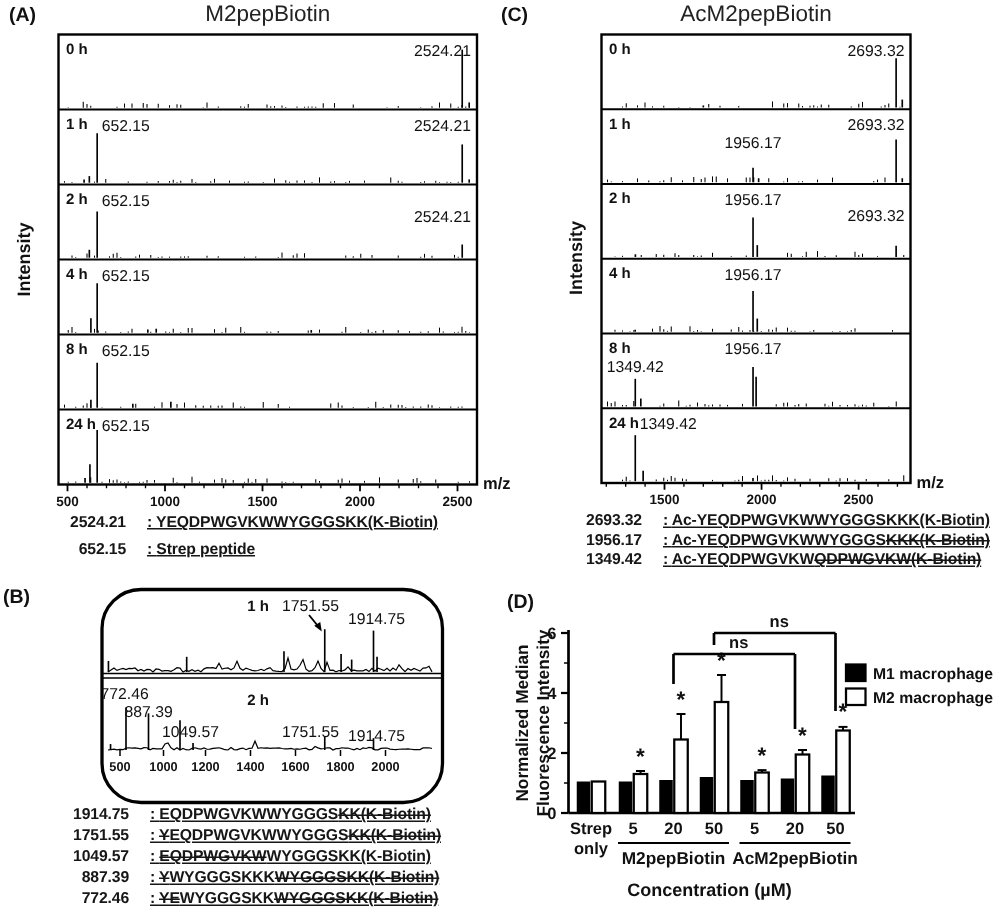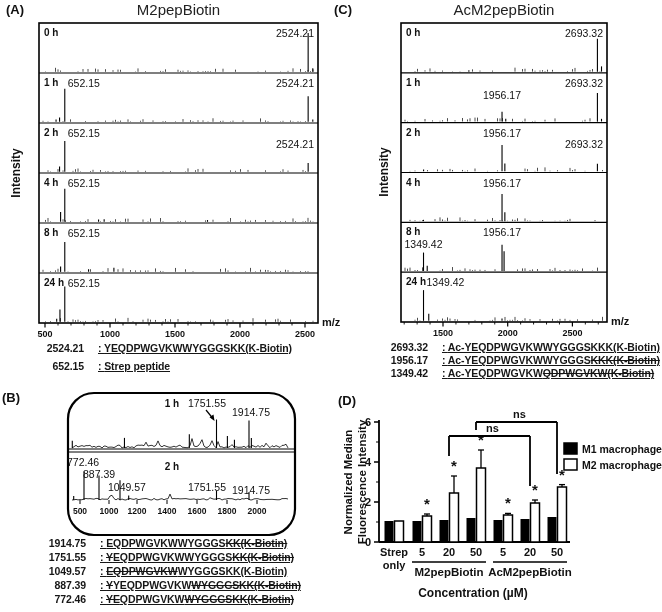--- a/index.html
+++ b/index.html
@@ -759,20 +759,20 @@
       <div class="legrow">
         <span class="legval">1751.55</span>
         <span class="legtxt"><span>: </span><span class="st">Y</span><span>EQDPWGVKWWYGGGS</span><span class="st">KK(K-Biotin)</span></span>
       </div>
       <div class="legrow">
         <span class="legval">1049.57</span>
         <span class="legtxt"><span>: </span><span class="st">EQDPWGVKW</span><span>WYGGGSKK(K-Biotin)</span></span>
       </div>
       <div class="legrow">
         <span class="legval">887.39</span>
-        <span class="legtxt"><span>: </span><span class="st">Y</span><span>YEQDPWGVKW</span><span class="st">WYGGGSKK(K-Biotin)</span></span>
+        <span class="legtxt"><span>: </span><span class="st">Y</span><span>WYGGGSKKK</span><span class="st">WYGGGSKK(K-Biotin)</span></span>
       </div>
       <div class="legrow">
         <span class="legval">772.46</span>
-        <span class="legtxt"><span>: </span><span class="st">YE</span><span>QDPWGVKW</span><span class="st">WYGGGSKK(K-Biotin)</span></span>
+        <span class="legtxt"><span>: </span><span class="st">YE</span><span>WYGGGSKK</span><span class="st">WYGGGSKK(K-Biotin)</span></span>
       </div>
     </div>
 </div>
 
 </body></html>

